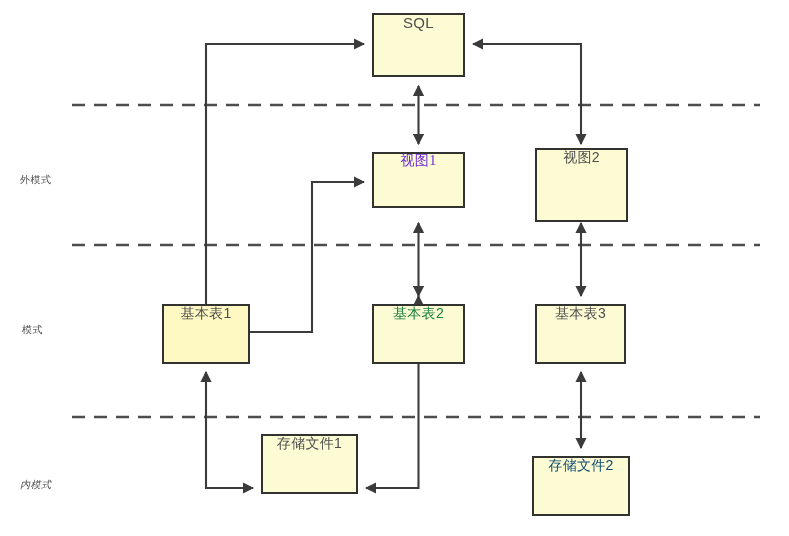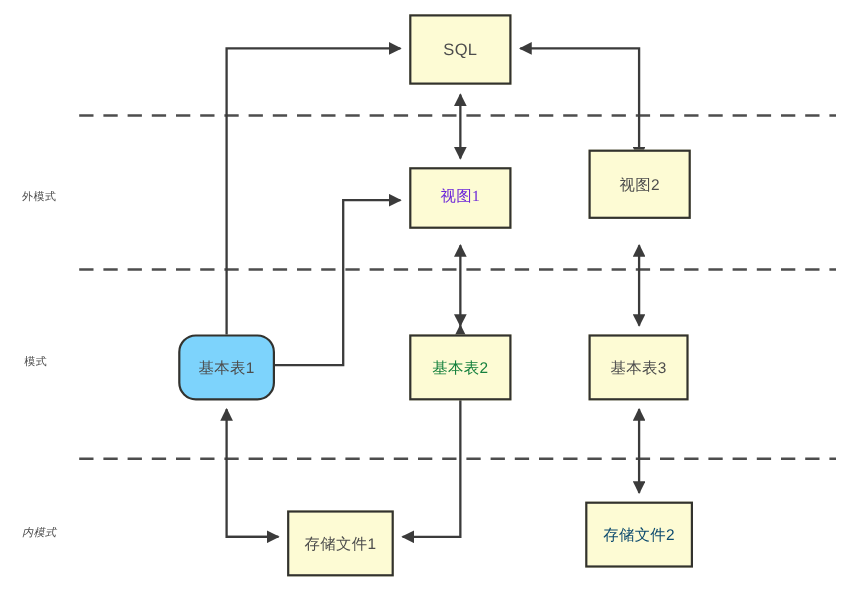--- a/index.html
+++ b/index.html
@@ -27,21 +27,20 @@
     width: 789px;
     height: 536px;
     pointer-events: none;
   }
   .node {
     position: absolute;
     box-sizing: border-box;
     background: #fdfbd4;
     border: 2px solid #32322e;
     display: flex;
-    align-items: center;
     justify-content: center;
     color: #4d4d4d;
     font-size: 14px;
     line-height: 1;
     letter-spacing: 0.3px;
     white-space: nowrap;
     z-index: 2;
   }
   .node.latin {
     font-size: 15px;
@@ -89,33 +88,33 @@
       </g>
   </svg>
 
   <div id="node-layer">
       <div class="node latin" style="left: 372px; top: 13px; width: 93px; height: 64px; background: rgb(253, 251, 212); border-color: rgb(50, 50, 46); color: rgb(77, 77, 77);">
         <span>SQL</span>
       </div>
       <div class="node" style="left: 372px; top: 152px; width: 93px; height: 56px; background: rgb(253, 251, 212); border-color: rgb(50, 50, 46); color: #6d28d9; font-family: Liberation Serif, serif;">
         <span>视图1</span>
       </div>
-      <div class="node" style="left: 535px; top: 136px; width: 93px; height: 63px; background: rgb(253, 251, 212); border-color: rgb(50, 50, 46); color: rgb(77, 77, 77);">
+      <div class="node" style="left: 535px; top: 148px; width: 93px; height: 74px; background: rgb(253, 251, 212); border-color: rgb(50, 50, 46); color: rgb(77, 77, 77);">
         <span>视图2</span>
       </div>
-      <div class="node" style="left: 162px; top: 304px; width: 88px; height: 60px; background: #7dd3fc; border-color: rgb(50, 50, 46); color: rgb(77, 77, 77); border-radius: 16px;">
+      <div class="node" style="left: 162px; top: 304px; width: 88px; height: 60px; background: #fef9c3; border-color: rgb(50, 50, 46); color: rgb(77, 77, 77);">
         <span>基本表1</span>
       </div>
       <div class="node" style="left: 372px; top: 304px; width: 93px; height: 60px; background: rgb(253, 251, 212); border-color: rgb(50, 50, 46); color: #15803d;">
         <span>基本表2</span>
       </div>
       <div class="node" style="left: 535px; top: 304px; width: 91px; height: 60px; background: rgb(253, 251, 212); border-color: rgb(50, 50, 46); color: rgb(77, 77, 77);">
         <span>基本表3</span>
       </div>
-      <div class="node" style="left: 261px; top: 464px; width: 97px; height: 60px; background: rgb(253, 251, 212); border-color: rgb(50, 50, 46); color: rgb(77, 77, 77);">
+      <div class="node" style="left: 261px; top: 434px; width: 97px; height: 60px; background: rgb(253, 251, 212); border-color: rgb(50, 50, 46); color: rgb(77, 77, 77);">
         <span>存储文件1</span>
       </div>
       <div class="node" style="left: 532px; top: 456px; width: 98px; height: 60px; background: rgb(253, 251, 212); border-color: rgb(50, 50, 46); color: #0c4a6e;">
         <span>存储文件2</span>
       </div>
     </div>
   <div id="label-layer">
       <div class="layer-label" style="left: 20px; top: 175px; color: rgb(77, 77, 77);">外模式</div>
       <div class="layer-label" style="left: 22px; top: 325px; color: rgb(77, 77, 77);">模式</div>
       <div class="layer-label" style="left: 20px; top: 480px; color: rgb(77, 77, 77); font-style: italic;">内模式</div>

